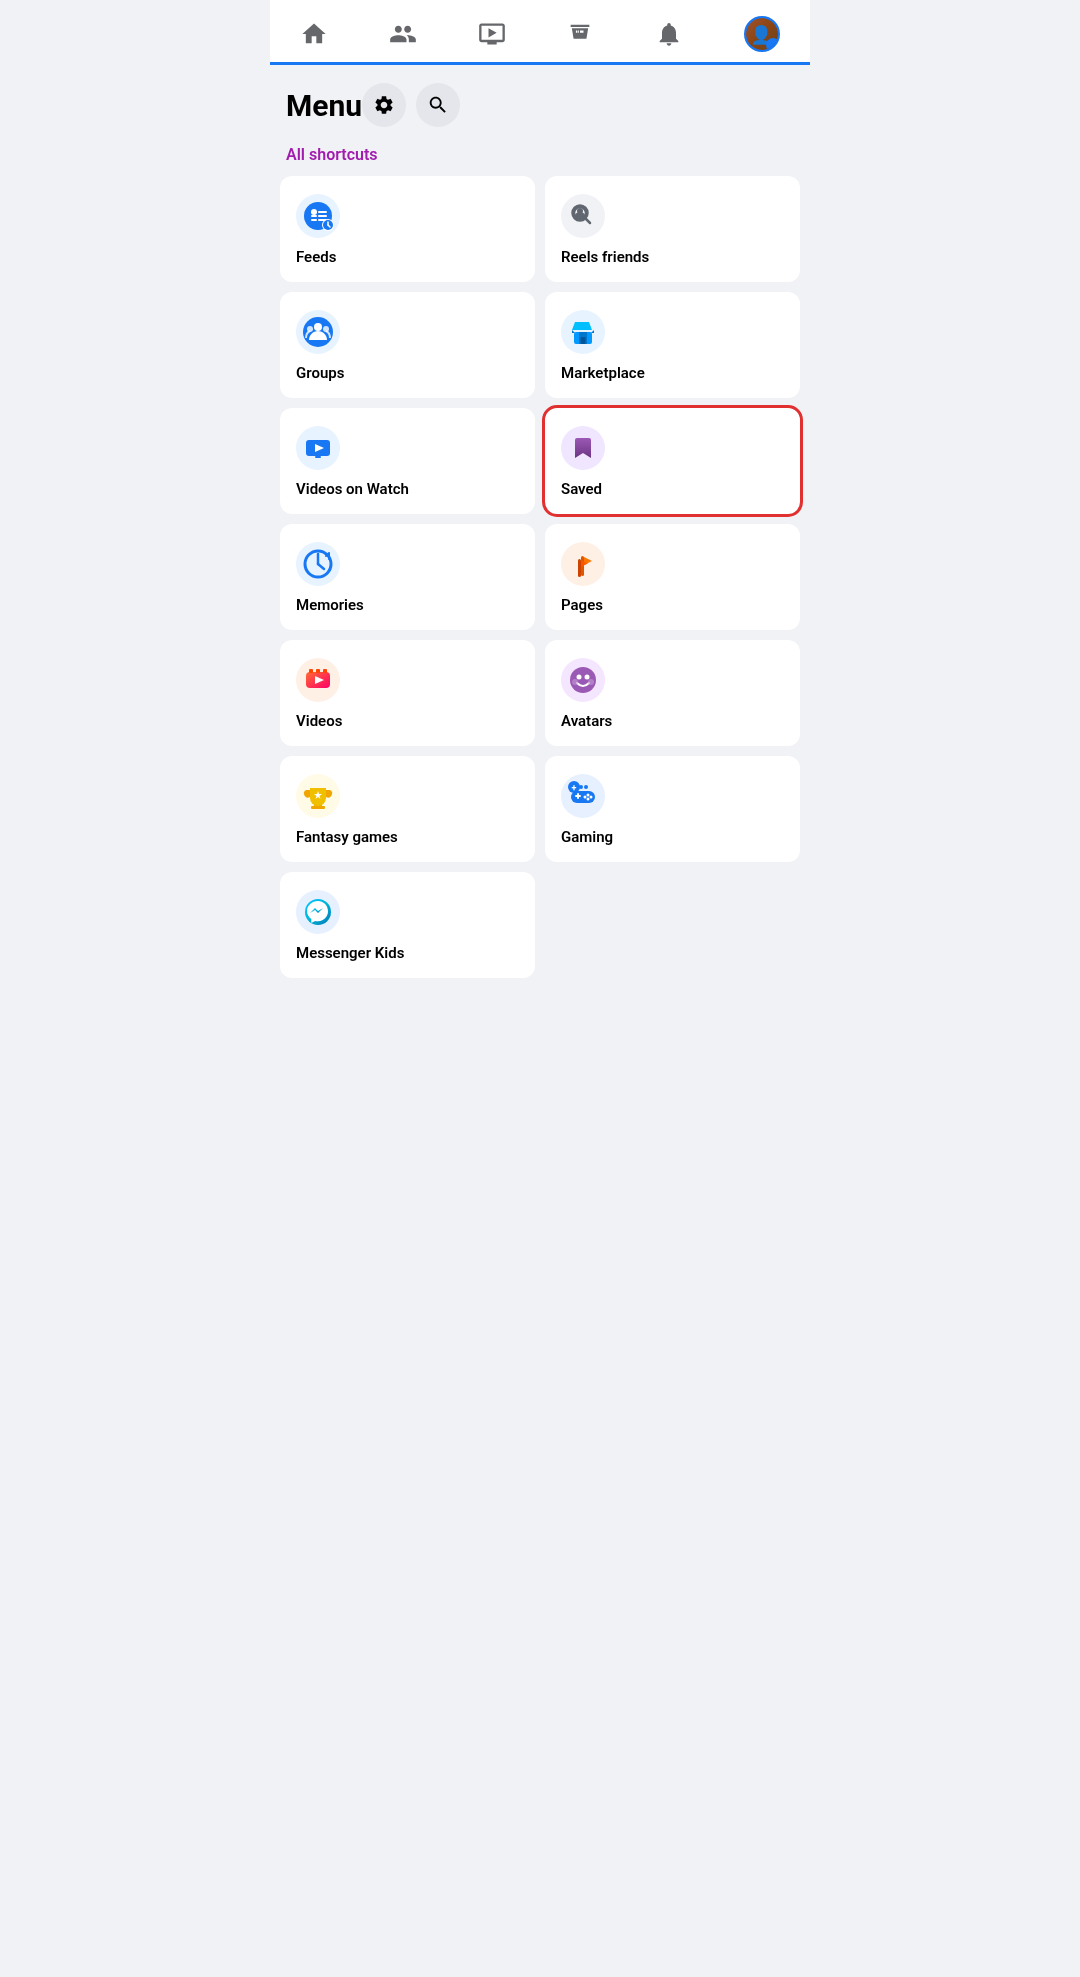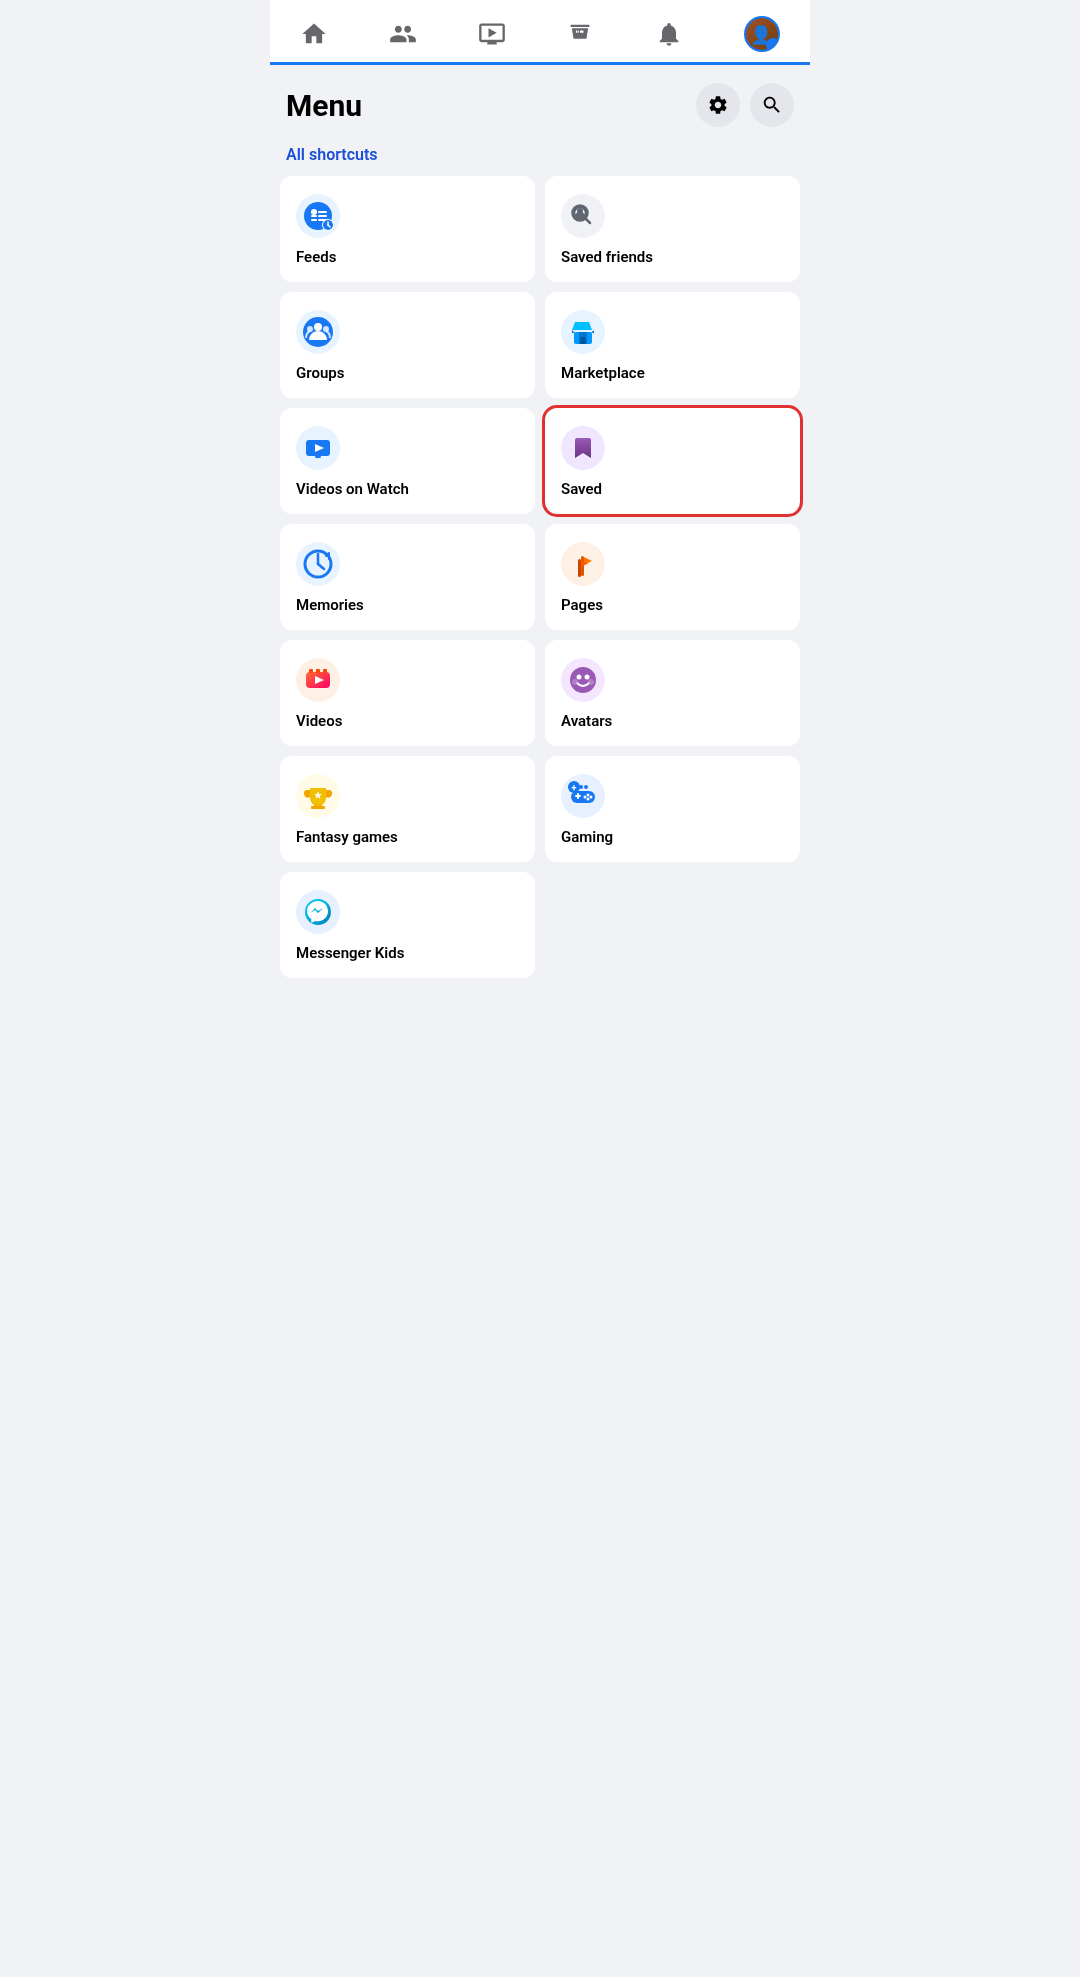--- a/index.html
+++ b/index.html
@@ -76,21 +76,21 @@
       justify-content: center;
     }
     .menu-badge svg { width: 9px; height: 9px; fill: #fff; }
 
     
     .page-header {
       background: #f0f2f5;
       padding: 18px 16px 10px;
       display: flex;
       align-items: center;
-      justify-content: space-between;
+      justify-content: flex-start;
     }
     .page-title {
       font-size: 30px;
       font-weight: 700;
       color: #000;
     }
     .header-actions {
       display: flex;
       gap: 10px;
     }
@@ -105,21 +105,21 @@
       align-items: center;
       justify-content: center;
     }
     .header-btn svg { width: 22px; height: 22px; fill: #000; }
 
     
     .section-label {
       padding: 8px 16px 12px;
       font-size: 16px;
       font-weight: 600;
-      color: #1d4ed8;
+      color: #a21caf;
     }
 
     
     .shortcuts-grid {
       display: grid;
       grid-template-columns: 1fr 1fr;
       gap: 10px;
       padding: 0 10px 20px;
     }
     .shortcut-card {
@@ -238,21 +238,21 @@
         <circle cx="22" cy="22" r="22" fill="#f0f2f5"></circle>
         <circle cx="19" cy="19" r="6" fill="none" stroke="#606770" stroke-width="2.5"></circle>
         <line x1="23.5" y1="23.5" x2="29" y2="29" stroke="#606770" stroke-width="2.5" stroke-linecap="round"></line>
 
         <circle cx="19" cy="17" r="3" fill="#606770"></circle>
         <path d="M13 24c0-3.3 2.7-6 6-6s6 2.7 6 6" fill="#606770"></path>
 
         <circle cx="19" cy="19" r="7.5" fill="none" stroke="#606770" stroke-width="2.5"></circle>
       </svg>
     </div>
-    <span class="shortcut-label">Saved friends</span>
+    <span class="shortcut-label">Reels friends</span>
   </div>
 
   <div class="shortcut-card">
     <div class="icon-wrap">
       <svg width="44" height="44" viewBox="0 0 44 44">
         <circle cx="22" cy="22" r="22" fill="#E7F3FF"></circle>
         <circle cx="22" cy="22" r="15" fill="#1877F2"></circle>
         <circle cx="22" cy="17" r="4" fill="white"></circle>
         <path d="M13 30c0-4.97 4.03-9 9-9s9 4.03 9 9" fill="white"></path>
         <circle cx="30" cy="19" r="3" fill="white" opacity="0.8"></circle>

